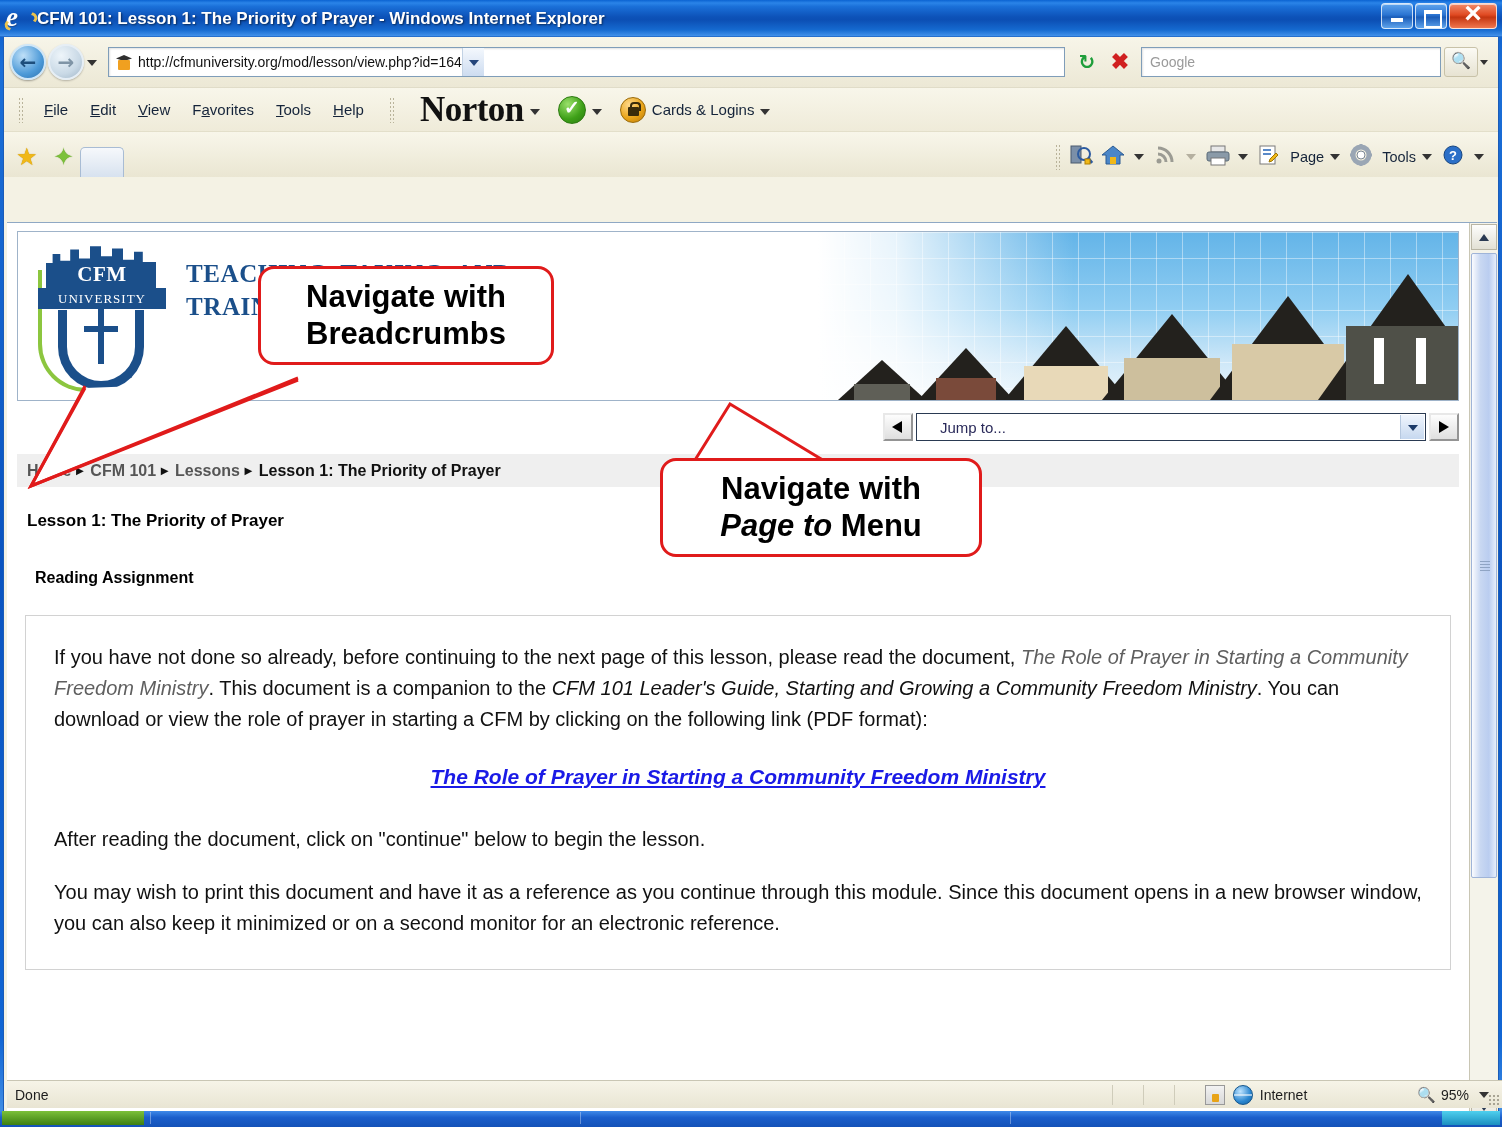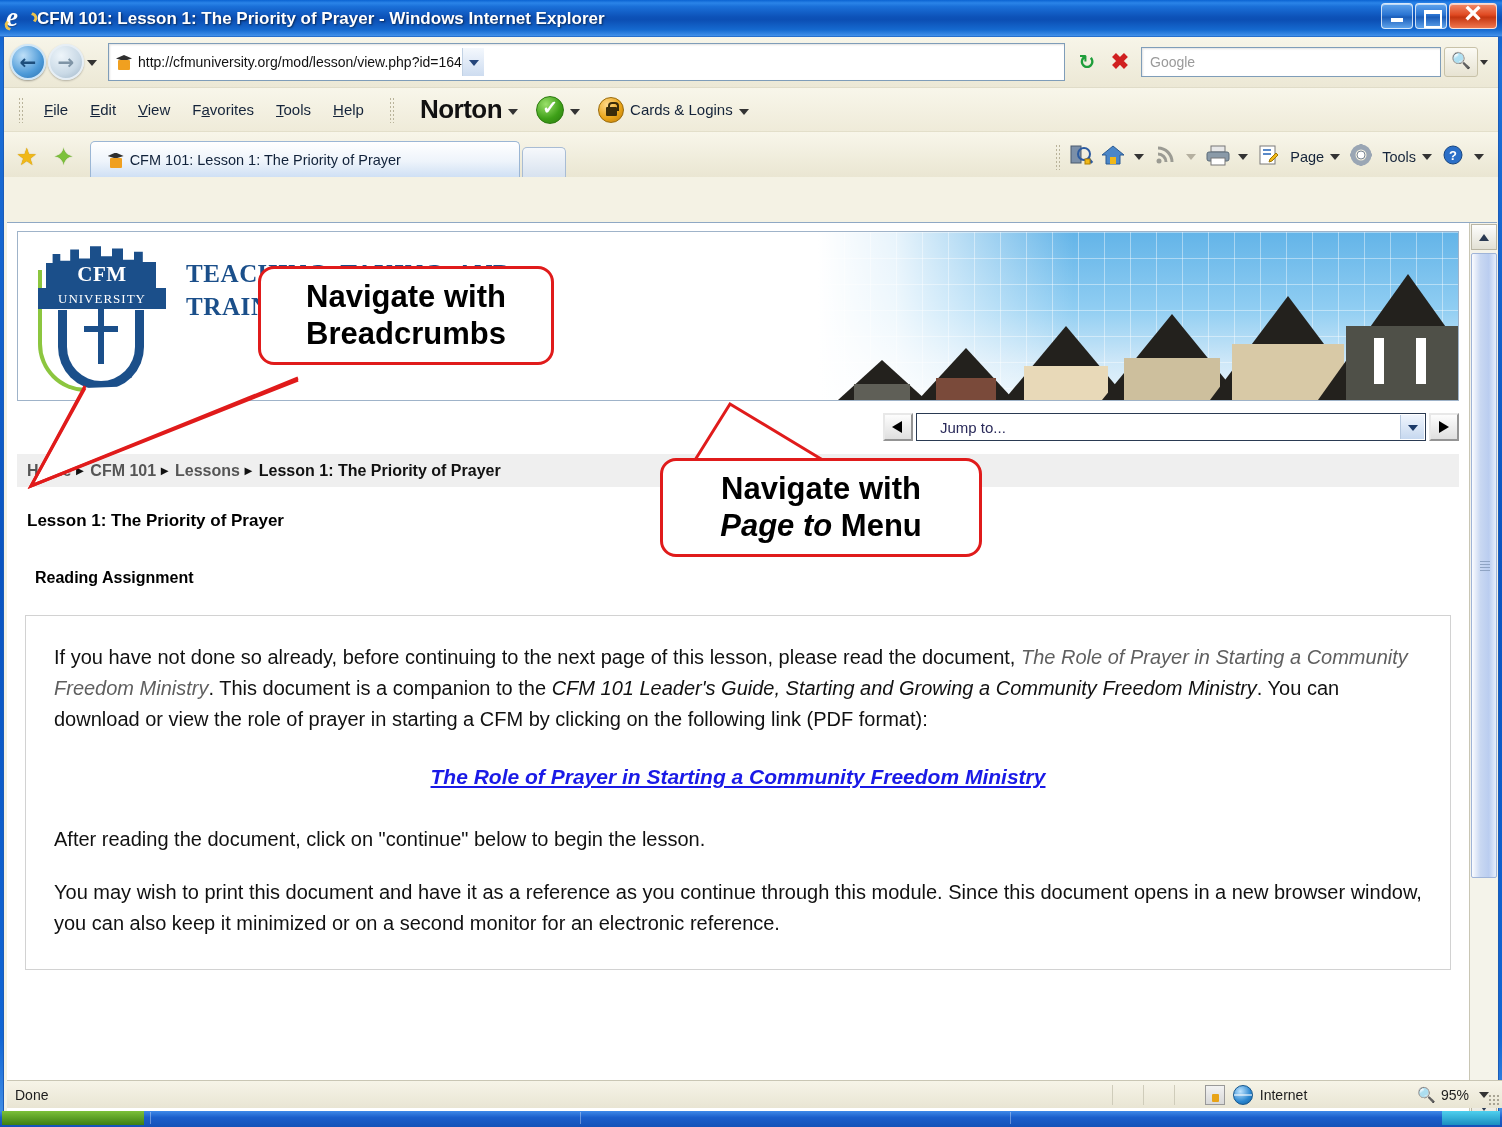--- a/index.html
+++ b/index.html
@@ -120,21 +120,21 @@
   .navbtn.fwd:after  { content: "\2192"; color: #7f94a6; }
   .navdrop {
     width: 16px; height: 36px; position: relative; flex: 0 0 auto;
   }
   .navdrop:after {
     content: ""; position: absolute; left: 3px; top: 16px;
     border-left: 5px solid transparent; border-right: 5px solid transparent;
     border-top: 6px solid #333;
   }
   #urlbox {
-    flex: 1 1 auto; height: 38px; margin: 0 4px 0 8px;
+    flex: 1 1 auto; height: 30px; margin: 0 4px 0 8px;
     background: #fff; border: 1px solid #7f9db9;
     display: flex; align-items: center; position: relative;
     box-shadow: inset 1px 1px 2px rgba(0,0,0,.12);
   }
   .moodle-icon {
     width: 18px; height: 18px; margin: 0 5px 0 6px;
     position: relative; flex: 0 0 auto;
   }
   .moodle-icon:before {
     content: ""; position: absolute; left: 1px; top: 2px;
@@ -202,22 +202,22 @@
   }
   .grip { width: 5px; height: 26px; margin-right: 10px;
     background-image: radial-gradient(#b9b39a 1px, transparent 1px);
     background-size: 3px 4px; flex: 0 0 auto; }
   .menuitem {
     font-size: 15px; color: #15243a; padding: 3px 11px; white-space: nowrap;
   }
   .menuitem u { text-decoration: underline; }
   #norton-area { display: flex; align-items: center; margin-left: 16px; }
   #norton-text {
-    font-family: Liberation Sans, sans-serif;
-    font-size: 26px; font-weight: bold; color: #111; letter-spacing: -.5px;
+    font-family: Liberation Serif, serif;
+    font-size: 35px; font-weight: bold; color: #111; letter-spacing: -.5px;
   }
   .caret { border-left: 5px solid transparent; border-right: 5px solid transparent;
     border-top: 6px solid #333; margin: 4px 0 0 6px; }
   .circle-check {
     width: 28px; height: 28px; border-radius: 50%; margin-left: 18px;
     background: radial-gradient(circle at 34% 28%, #9ae06a, #3ea018 58%, #2a7a10);
     border: 1px solid #2c7a10; position: relative;
   }
   .circle-check:after {
     content: "\2713"; position: absolute; left: 0; right: 0; top: -1px;
@@ -585,24 +585,20 @@
         <span class="caret"></span>
         <span class="lock-badge"></span>
         <span id="cards-text">Cards &amp; Logins</span>
         <span class="caret"></span>
       </div>
     </div>
 
     <div id="tabrow">
       <span class="fav-star gold">★</span>
       <span class="fav-star add">✦</span>
-      <div id="tab">
-        <span class="moodle-icon"></span>
-        <span id="tabtext">CFM 101: Lesson 1: The Priority of Prayer</span>
-      </div>
       <div id="newtab"></div>
 
       <div id="tbright">
         <span class="grip" style="margin:0 6px 0 0"></span>
         <span class="tb-ico">
           <svg width="26" height="24" viewBox="0 0 26 24">
               <rect x="3" y="3" width="10" height="17" fill="#7b8fa8" stroke="#4a5a6e"></rect>
               <circle cx="16" cy="11" r="6" fill="none" stroke="#2b5aa0" stroke-width="2"></circle>
               <line x1="20" y1="15" x2="24" y2="20" stroke="#2b5aa0" stroke-width="3"></line>
               <rect x="17" y="16" width="5" height="5" fill="#f0b818" stroke="#b07f00"></rect>

